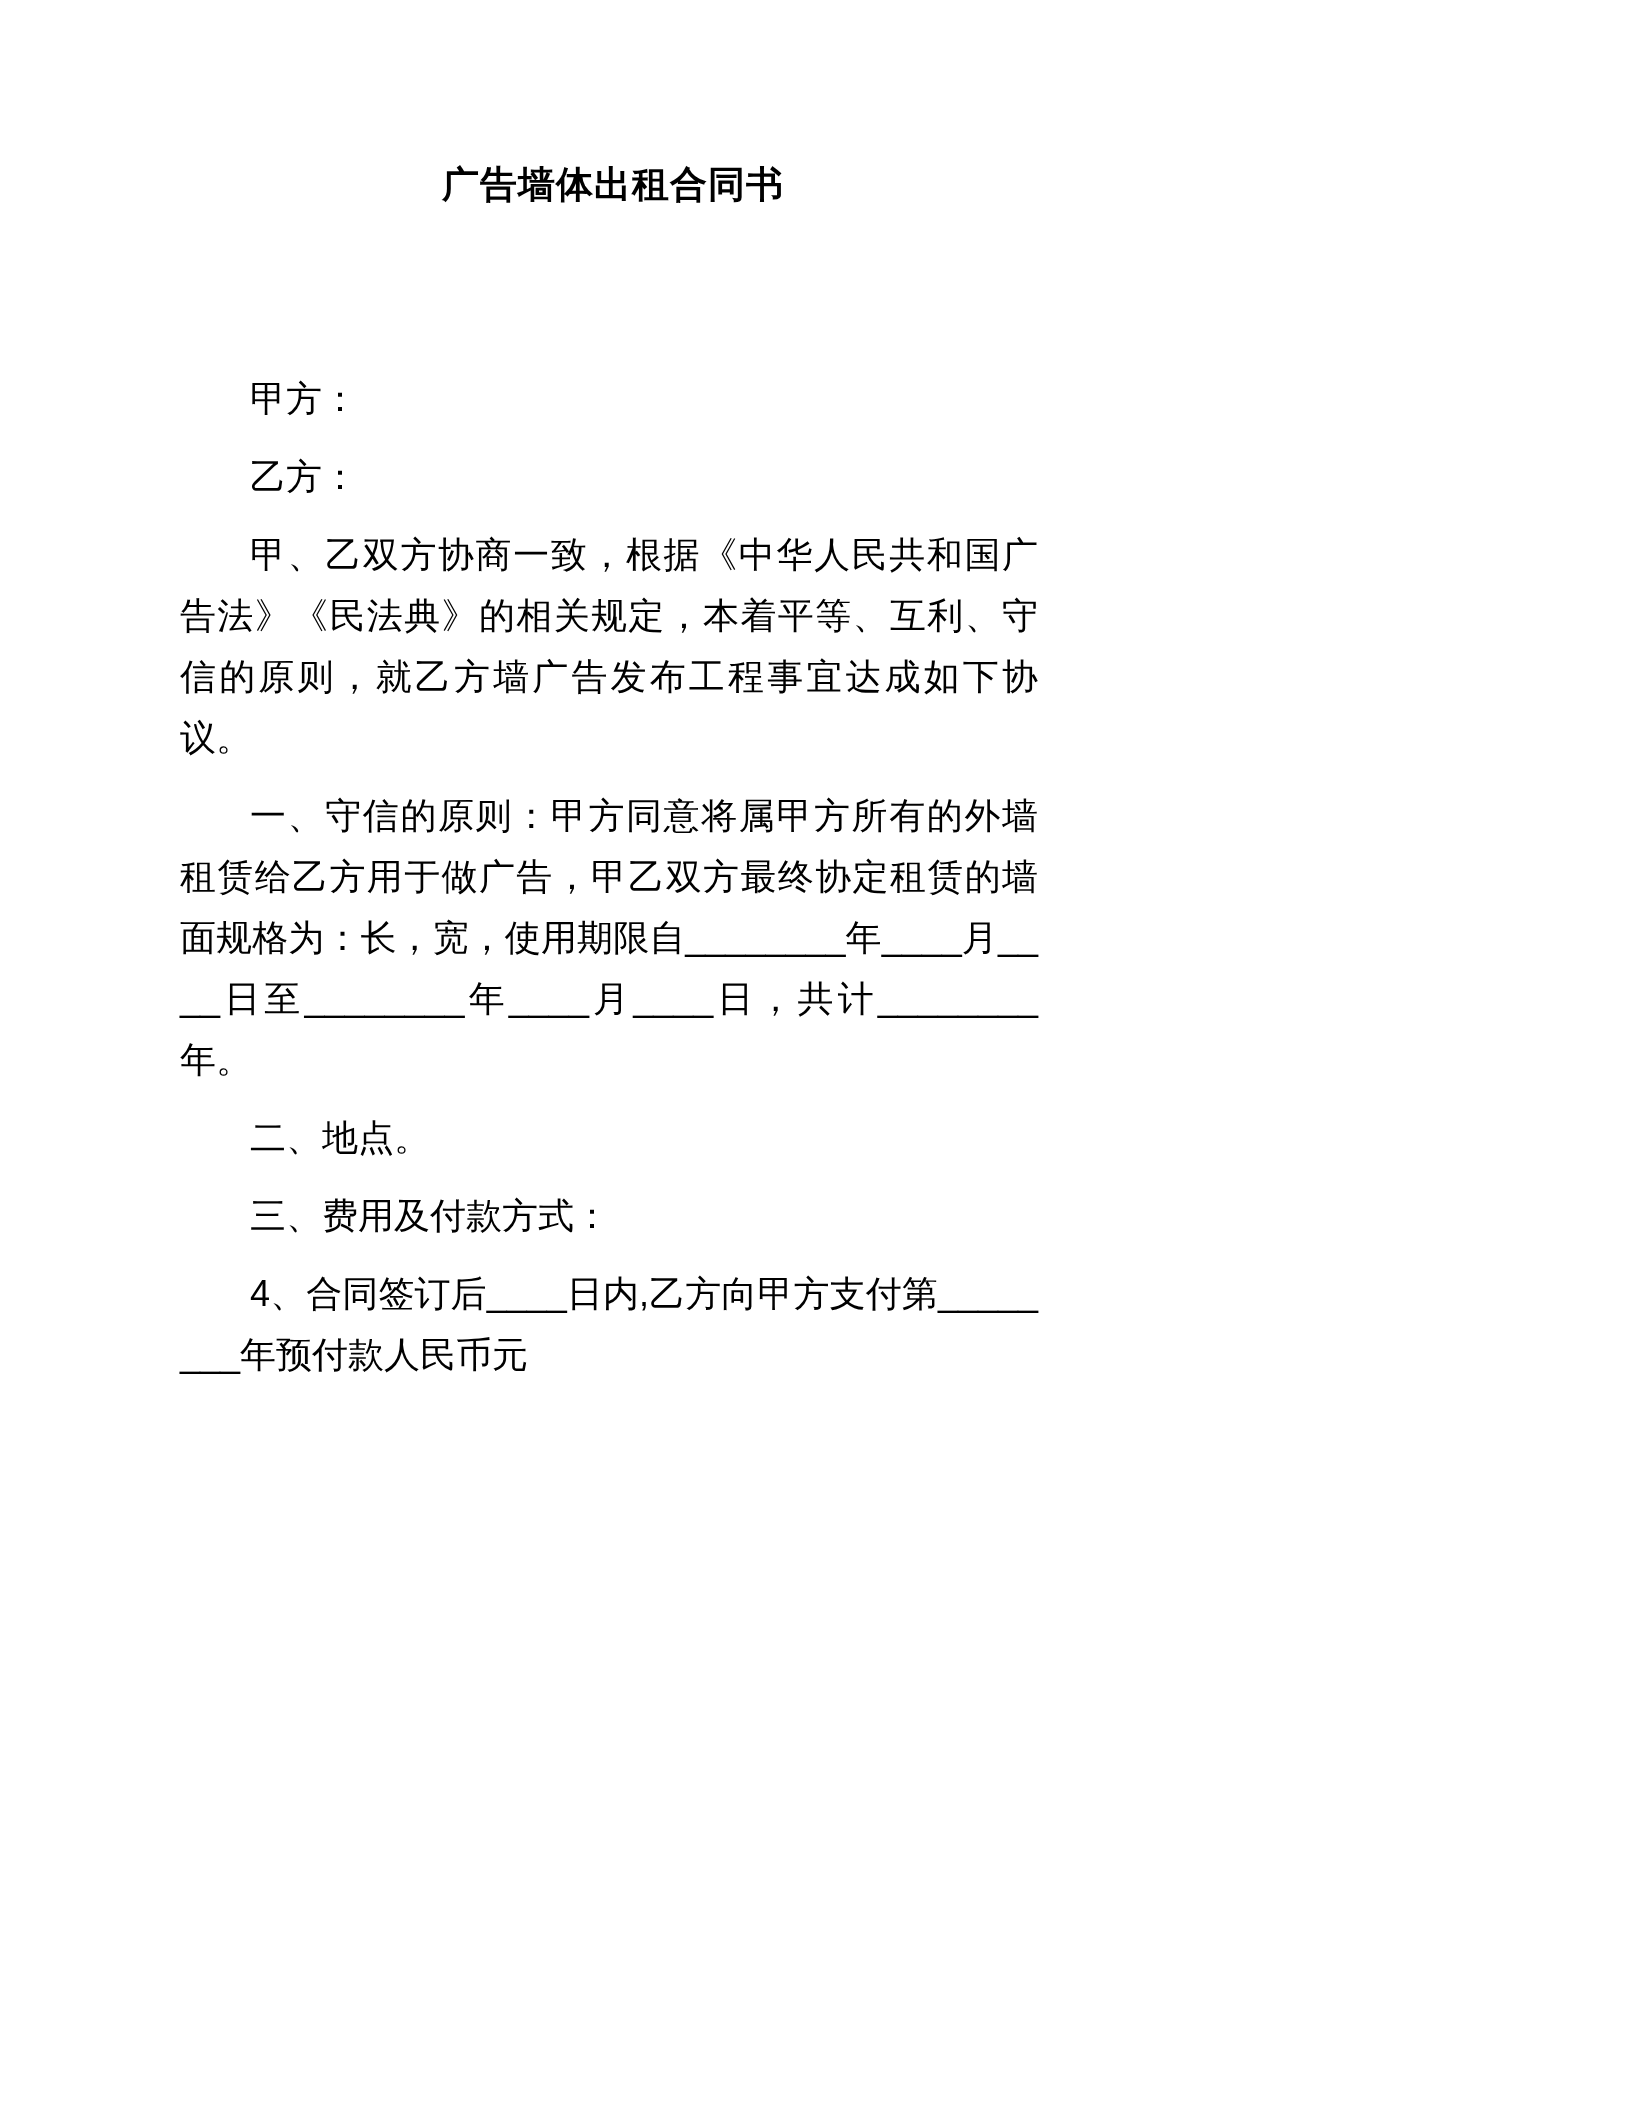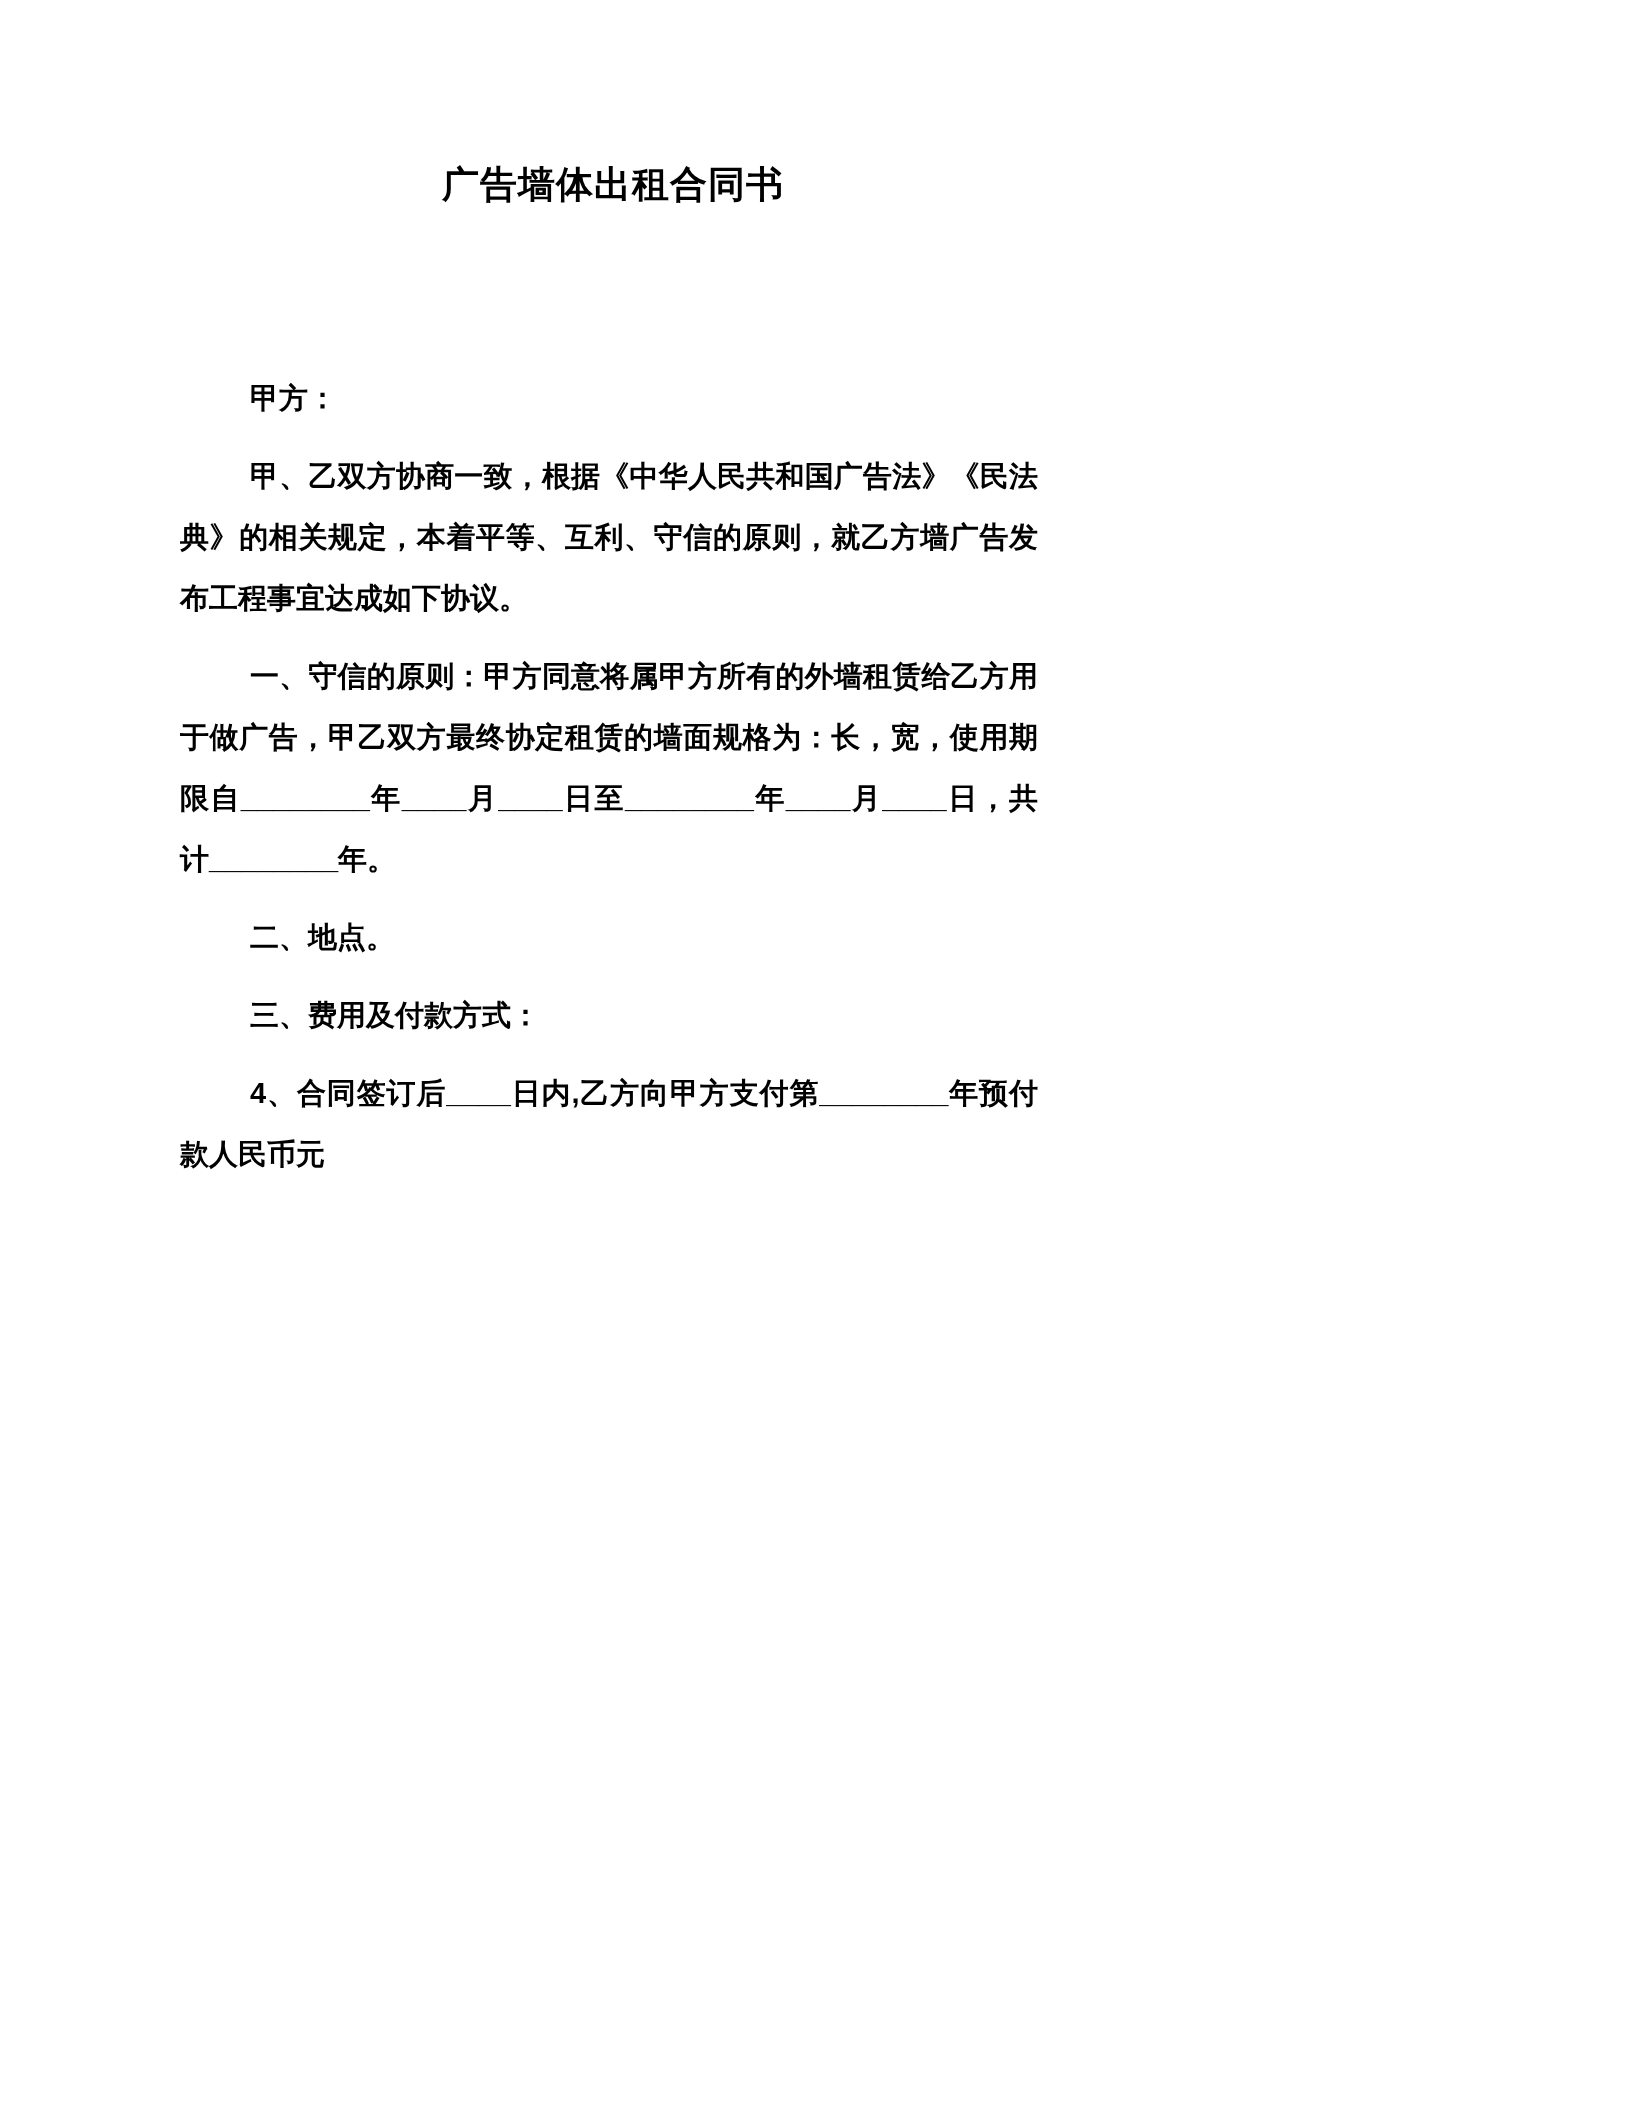--- a/index.html
+++ b/index.html
@@ -25,38 +25,39 @@
   .doc-title {
     margin: 0 0 158px 0;
     text-align: center;
     font-size: 37px;
     font-weight: bold;
     letter-spacing: 1px;
     color: #000000;
   }
   .para {
     margin: 0 8px 17px 0;
-    font-size: 29px;
-    font-weight: bold;
+    font-size: 36px;
+    font-weight: normal;
     line-height: 61px;
     text-indent: 70px;
     text-align: justify;
     color: #000000;
     word-break: break-all;
   }
 </style>
 </head>
 <body>
 
 <div class="page">
   <div class="content">
     <h1 class="doc-title">广告墙体出租合同书</h1>
 
     <p class="para">甲方：</p>
 
+    <p class="para">乙方：</p>
 
     <p class="para">甲、乙双方协商一致，根据《中华人民共和国广告法》《民法典》的相关规定，本着平等、互利、守信的原则，就乙方墙广告发布工程事宜达成如下协议。</p>
 
     <p class="para">一、守信的原则：甲方同意将属甲方所有的外墙租赁给乙方用于做广告，甲乙双方最终协定租赁的墙面规格为：长，宽，使用期限自________年____月____日至________年____月____日，共计________年。</p>
 
     <p class="para">二、地点。</p>
 
     <p class="para">三、费用及付款方式：</p>
 
 

